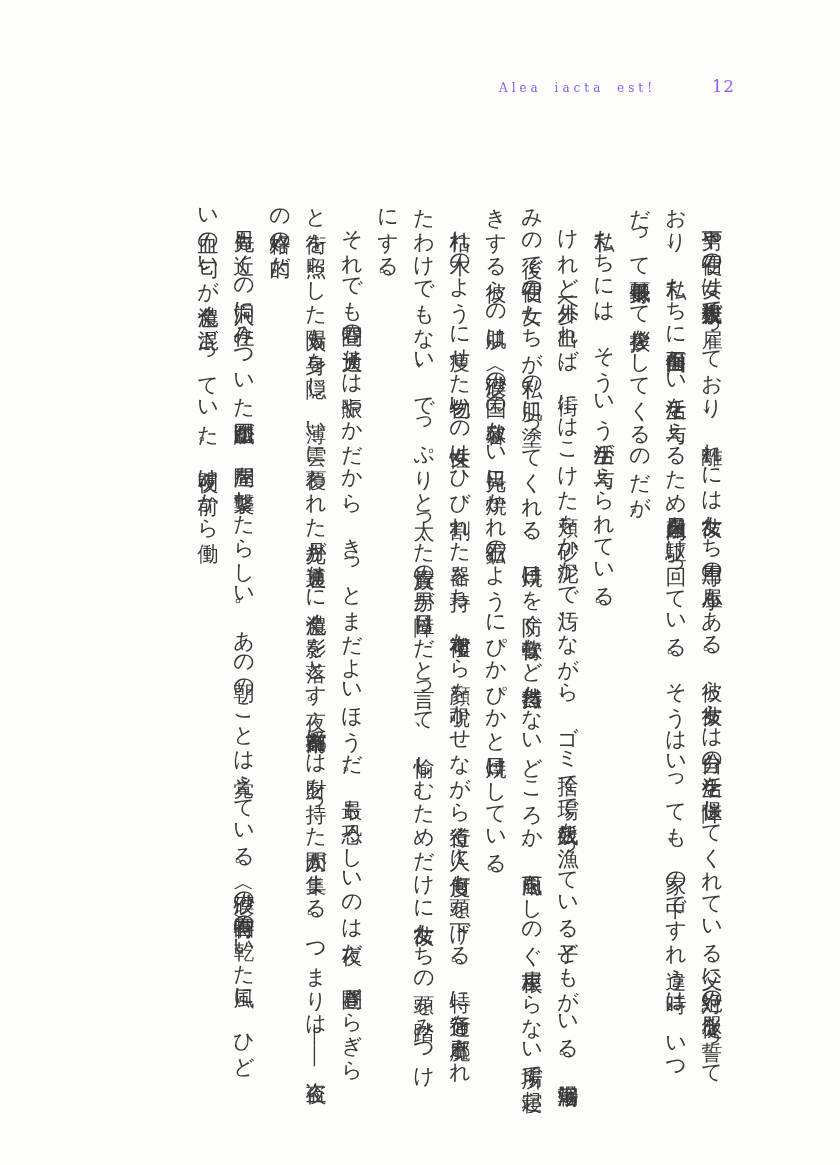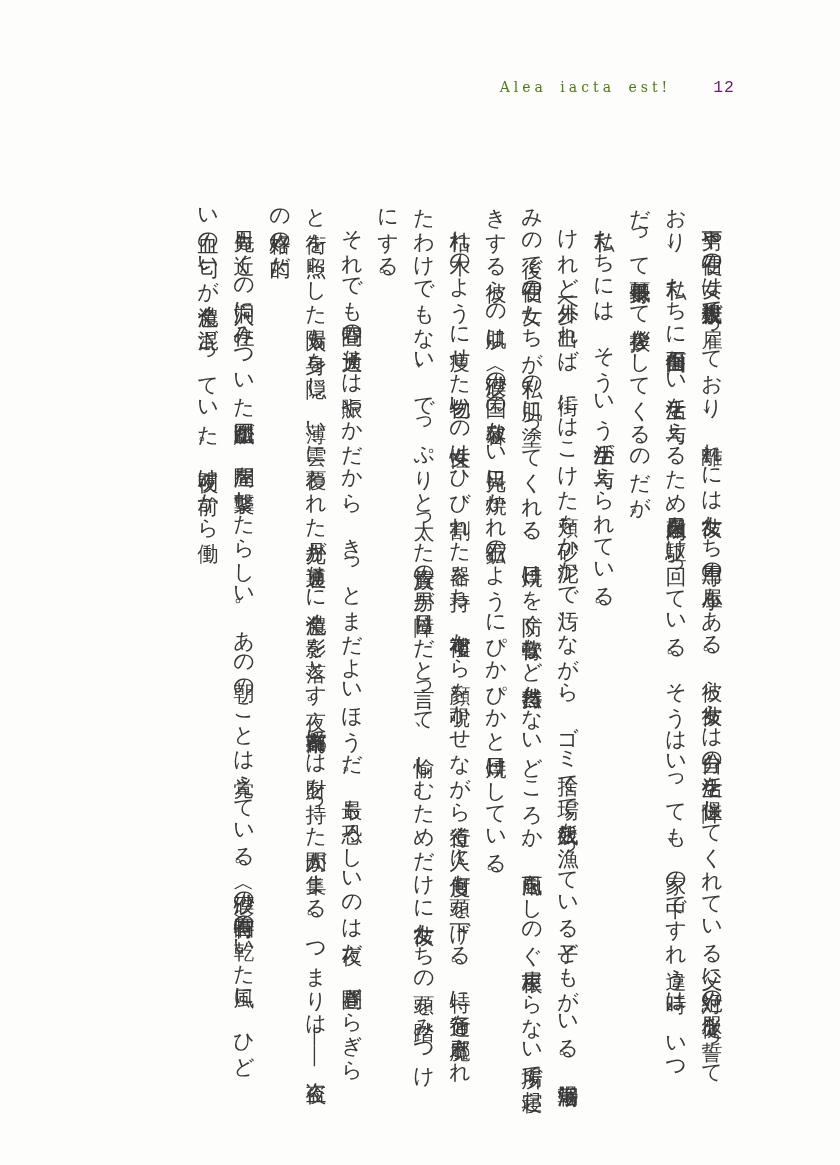--- a/index.html
+++ b/index.html
@@ -16,32 +16,31 @@
     font-family: "DejaVu Serif", "Liberation Serif", serif;
   }
   .running-head {
     position: absolute;
     top: 79px;
     right: 105px;
     white-space: nowrap;
     line-height: 1;
   }
   .head-title {
-    font-size: 14px;
+    font-size: 12px;
     letter-spacing: 4px;
     word-spacing: 5px;
-    color: #4d7c0f;
+    color: #8b5cf6;
   }
   .page-number {
     display: inline-block;
-    margin-left: 42px;
+    margin-left: 56px;
     font-size: 16.5px;
     letter-spacing: 1px;
-    color: #701a75;
-    font-family: Liberation Mono, monospace;
+    color: #8b5cf6;
   }
   .text-block {
     position: absolute;
     top: 194px;
     right: 110px;
     width: 612px;
     height: 884px;
     writing-mode: vertical-rl;
     text-orientation: mixed;
     font-size: 21px;

